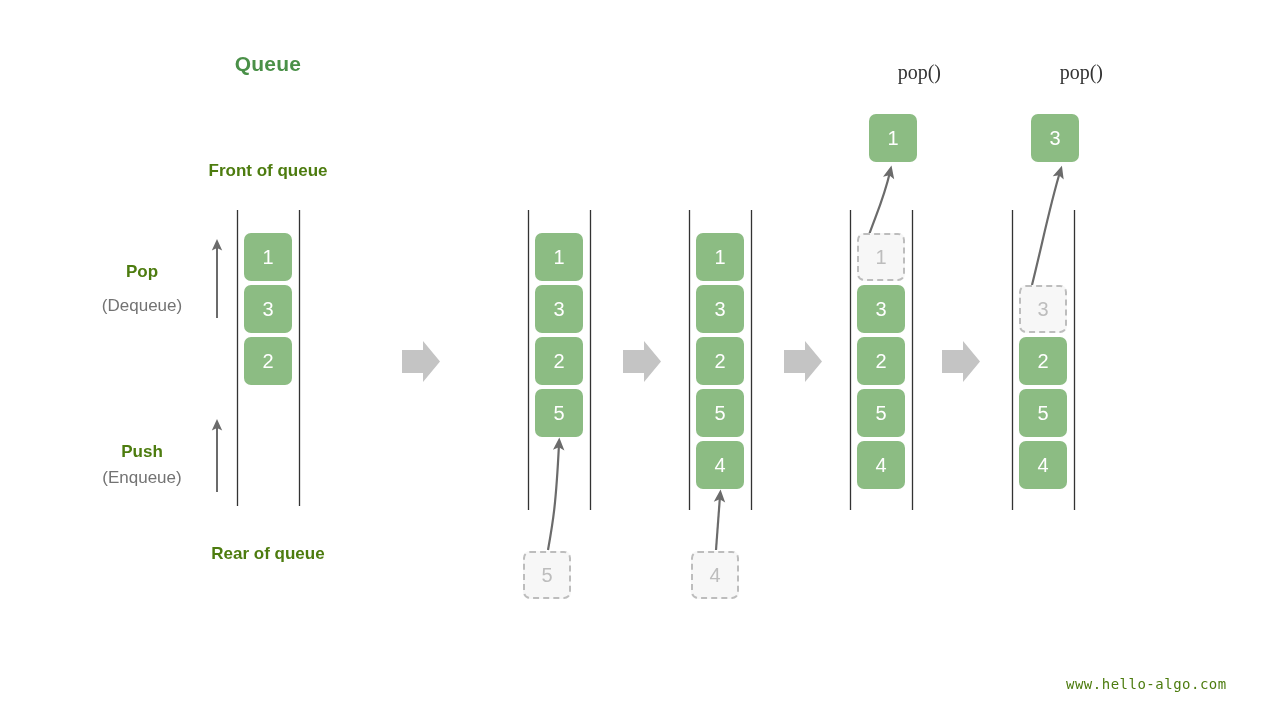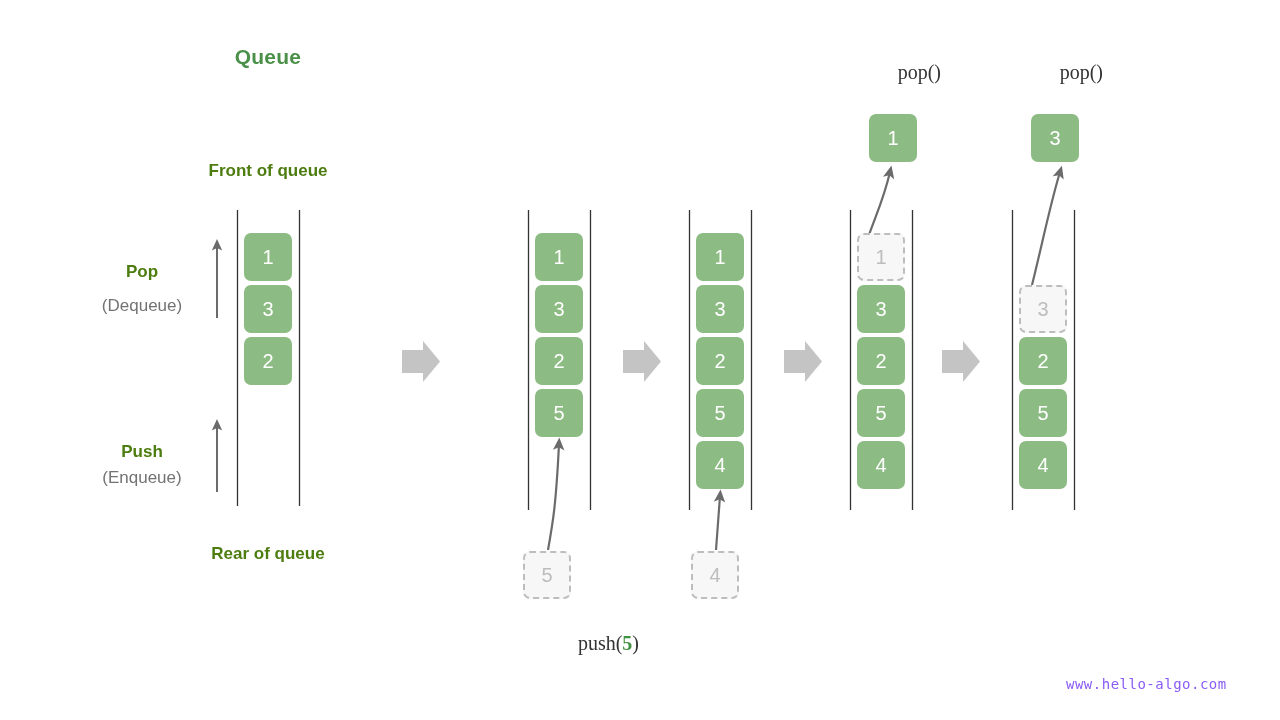--- a/index.html
+++ b/index.html
@@ -49,21 +49,21 @@
     font-family: Liberation Serif, serif;
     font-size: 20px;
     color: #333333;
     text-align: right;
     white-space: nowrap;
   }
   .mono-op .num { color: #3f9142; font-weight: bold; }
   .watermark {
     font-family: "DejaVu Sans Mono", "Liberation Mono", monospace;
     font-size: 14px;
-    color: #8b5cf6;
+    color: #4d7c0f;
     white-space: nowrap;
     letter-spacing: 0.5px;
   }
 
   
   .box {
     width: 48px;
     height: 48px;
     border-radius: 7px;
     display: flex;
@@ -158,40 +158,39 @@
       <path d="M623,350 L644,350 L644,341 L661,361.5 L644,382 L644,373 L623,373 Z" fill="#c4c4c4"></path>
     </g>
     <g>
       <path d="M784,350 L805,350 L805,341 L822,361.5 L805,382 L805,373 L784,373 Z" fill="#c4c4c4"></path>
     </g>
     <g>
       <path d="M942,350 L963,350 L963,341 L980,361.5 L963,382 L963,373 L942,373 Z" fill="#c4c4c4"></path>
     </g>
   </svg>
 
-  <div class="abs title-green" style="left:183px; top:45px; width:170px;">Queue</div>
+  <div class="abs title-green" style="left:183px; top:52px; width:170px;">Queue</div>
 
   <div class="abs label-bold" style="left:183px; top:161px; width:170px;">Front of queue</div>
   <div class="abs label-bold" style="left:183px; top:544px; width:170px;">Rear of queue</div>
 
   <div class="abs label-bold" style="left:62px; top:262px; width:160px;">Pop</div>
   <div class="abs label-plain" style="left:62px; top:296px; width:160px;">(Dequeue)</div>
   <div class="abs label-bold" style="left:62px; top:434px; width:160px;margin-top:8px;">Push</div>
   <div class="abs label-plain" style="left:62px; top:468px; width:160px;">(Enqueue)</div>
 
   <div class="abs box solid" style="left:244px; top:233px;">1</div>
   <div class="abs box solid" style="left:244px; top:285px;">3</div>
   <div class="abs box solid" style="left:244px; top:337px;">2</div>
 
   <div class="abs box solid" style="left:535px; top:233px;">1</div>
   <div class="abs box solid" style="left:535px; top:285px;">3</div>
   <div class="abs box solid" style="left:535px; top:337px;">2</div>
   <div class="abs box solid" style="left:535px; top:389px;">5</div>
   <div class="abs box ghost" style="left:523px; top:551px;">5</div>
-  <div class="abs mono-op" style="left:479px; top:632px; width:160px;"><span>push(</span><span class="num">5</span><span>)</span></div>
 
   <div class="abs box solid" style="left:696px; top:233px;">1</div>
   <div class="abs box solid" style="left:696px; top:285px;">3</div>
   <div class="abs box solid" style="left:696px; top:337px;">2</div>
   <div class="abs box solid" style="left:696px; top:389px;">5</div>
   <div class="abs box solid" style="left:696px; top:441px;">4</div>
   <div class="abs box ghost" style="left:691px; top:551px;">4</div>
 
   <div class="abs mono-op" style="left:821px; top:61px; width:120px;">pop()</div>
   <div class="abs box solid" style="left:869px; top:114px;">1</div>

